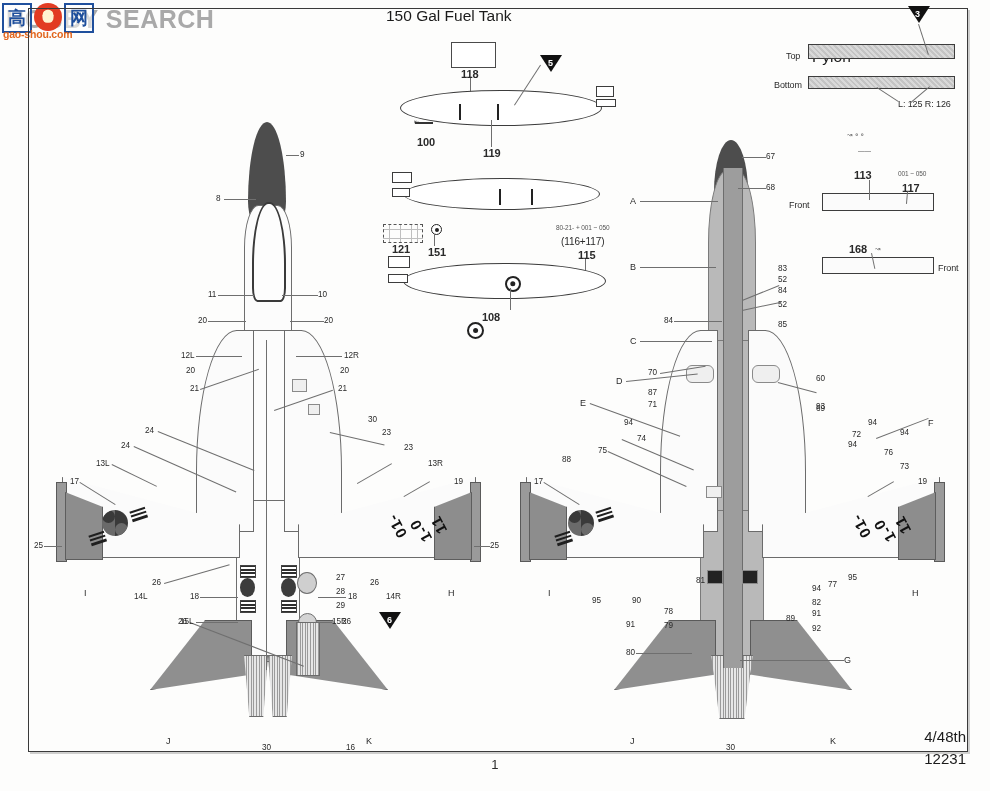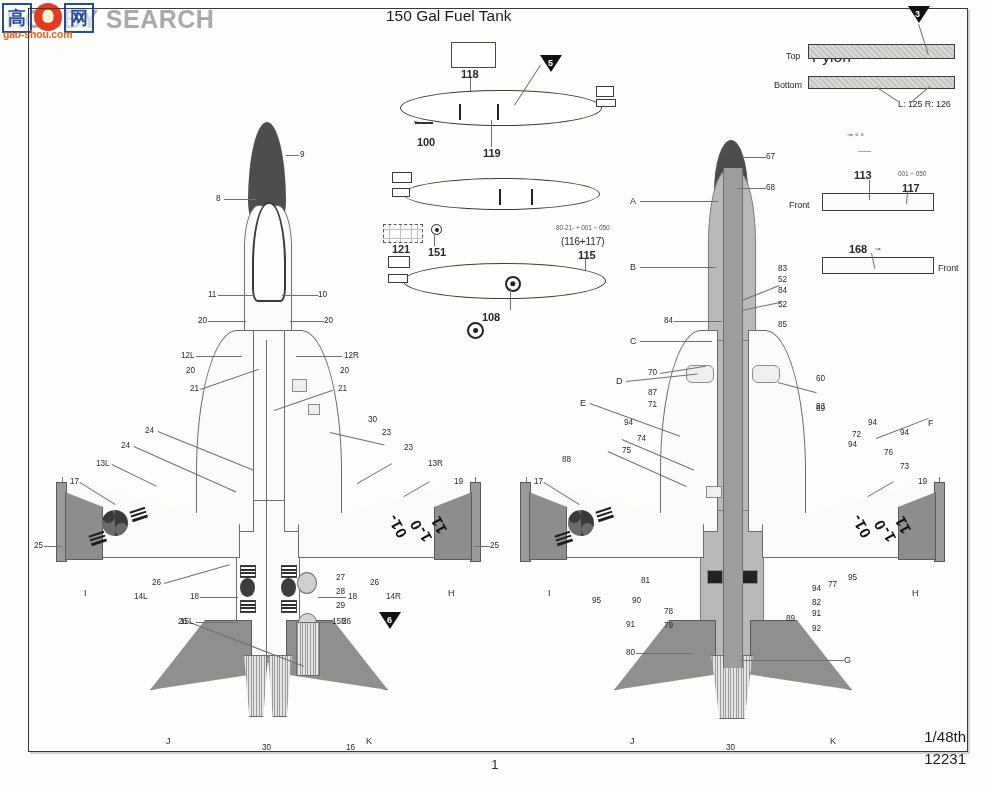--- a/index.html
+++ b/index.html
@@ -171,21 +171,21 @@
   <div class="wm-logo">
     <div class="wm-box">高</div>
     <div class="wm-seal"></div>
     <div class="wm-box">网</div>
   </div>
   <div class="wm-url">gao-shou.com</div>
 
   <div class="page-border"></div>
   <div class="page-number">1</div>
 
-  <div class="scale-txt" style="left:838px;top:728px;width:128px;">1/48th</div>
+  <div class="scale-txt" style="left:838px;top:728px;width:128px;">4/48th</div>
   <div class="scale-txt" style="left:838px;top:750px;width:128px;">12231</div>
 
   <div class="sect-title" style="left:386px;top:7px;">150 Gal Fuel Tank</div>
 
   <div class="boxpart" style="left:451px;top:42px;width:43px;height:24px;"></div>
   <div class="lbl b" style="left:461px;top:68px;">118</div>
   <div class="ld" style="left:471px;top:78px;width:28px;transform:rotate(90deg);"></div>
 
   <div class="tank" style="left:400px;top:90px;width:200px;height:34px;"></div>
   <div class="tank-fin" style="left:596px;top:86px;width:16px;height:9px;"></div>
@@ -491,40 +491,40 @@
     <div class="lbl" style="left:816px;top:404px;">69</div>
     <div class="lbl" style="left:816px;top:402px;">93</div>
     <div class="ld" style="left:778px;top:382px;width:40px;transform:rotate(15deg);"></div>
 
     <div class="lbl" style="left:624px;top:418px;">94</div>
     <div class="lbl" style="left:868px;top:418px;">94</div>
     <div class="lbl" style="left:900px;top:428px;">94</div>
     <div class="lbl" style="left:848px;top:440px;">94</div>
 
     <div class="lbl" style="left:637px;top:434px;">74</div>
-    <div class="lbl" style="left:622px;top:446px;">75</div>
+    <div class="lbl" style="left:598px;top:446px;">75</div>
     <div class="ld" style="left:622px;top:439px;width:78px;transform:rotate(23deg);"></div>
     <div class="ld" style="left:608px;top:451px;width:86px;transform:rotate(24deg);"></div>
 
     <div class="lbl" style="left:562px;top:455px;">88</div>
     <div class="lbl" style="left:852px;top:430px;">72</div>
     <div class="lbl" style="left:884px;top:448px;">76</div>
     <div class="lbl" style="left:900px;top:462px;">73</div>
 
     <div class="lbl" style="left:534px;top:477px;">17</div>
     <div class="ld" style="left:544px;top:482px;width:42px;transform:rotate(32deg);"></div>
     <div class="lbl" style="left:918px;top:477px;">19</div>
     <div class="ld" style="left:894px;top:482px;width:30px;transform:rotate(150deg);"></div>
 
     <div class="lbl" style="left:828px;top:580px;">77</div>
     <div class="lbl" style="left:848px;top:573px;">95</div>
     <div class="lbl" style="left:592px;top:596px;">95</div>
     <div class="lbl" style="left:632px;top:596px;">90</div>
     <div class="lbl" style="left:626px;top:620px;">91</div>
-    <div class="lbl" style="left:641px;top:576px;">81</div>
+    <div class="lbl" style="left:696px;top:576px;">81</div>
     <div class="lbl" style="left:664px;top:607px;">78</div>
     <div class="lbl" style="left:664px;top:621px;">79</div>
     <div class="lbl" style="left:626px;top:648px;">80</div>
     <div class="ld" style="left:636px;top:653px;width:56px;"></div>
 
     <div class="lbl" style="left:812px;top:598px;">82</div>
     <div class="lbl" style="left:812px;top:609px;">91</div>
     <div class="lbl" style="left:786px;top:614px;">89</div>
     <div class="lbl" style="left:812px;top:624px;">92</div>
     <div class="lbl" style="left:812px;top:584px;">94</div>

